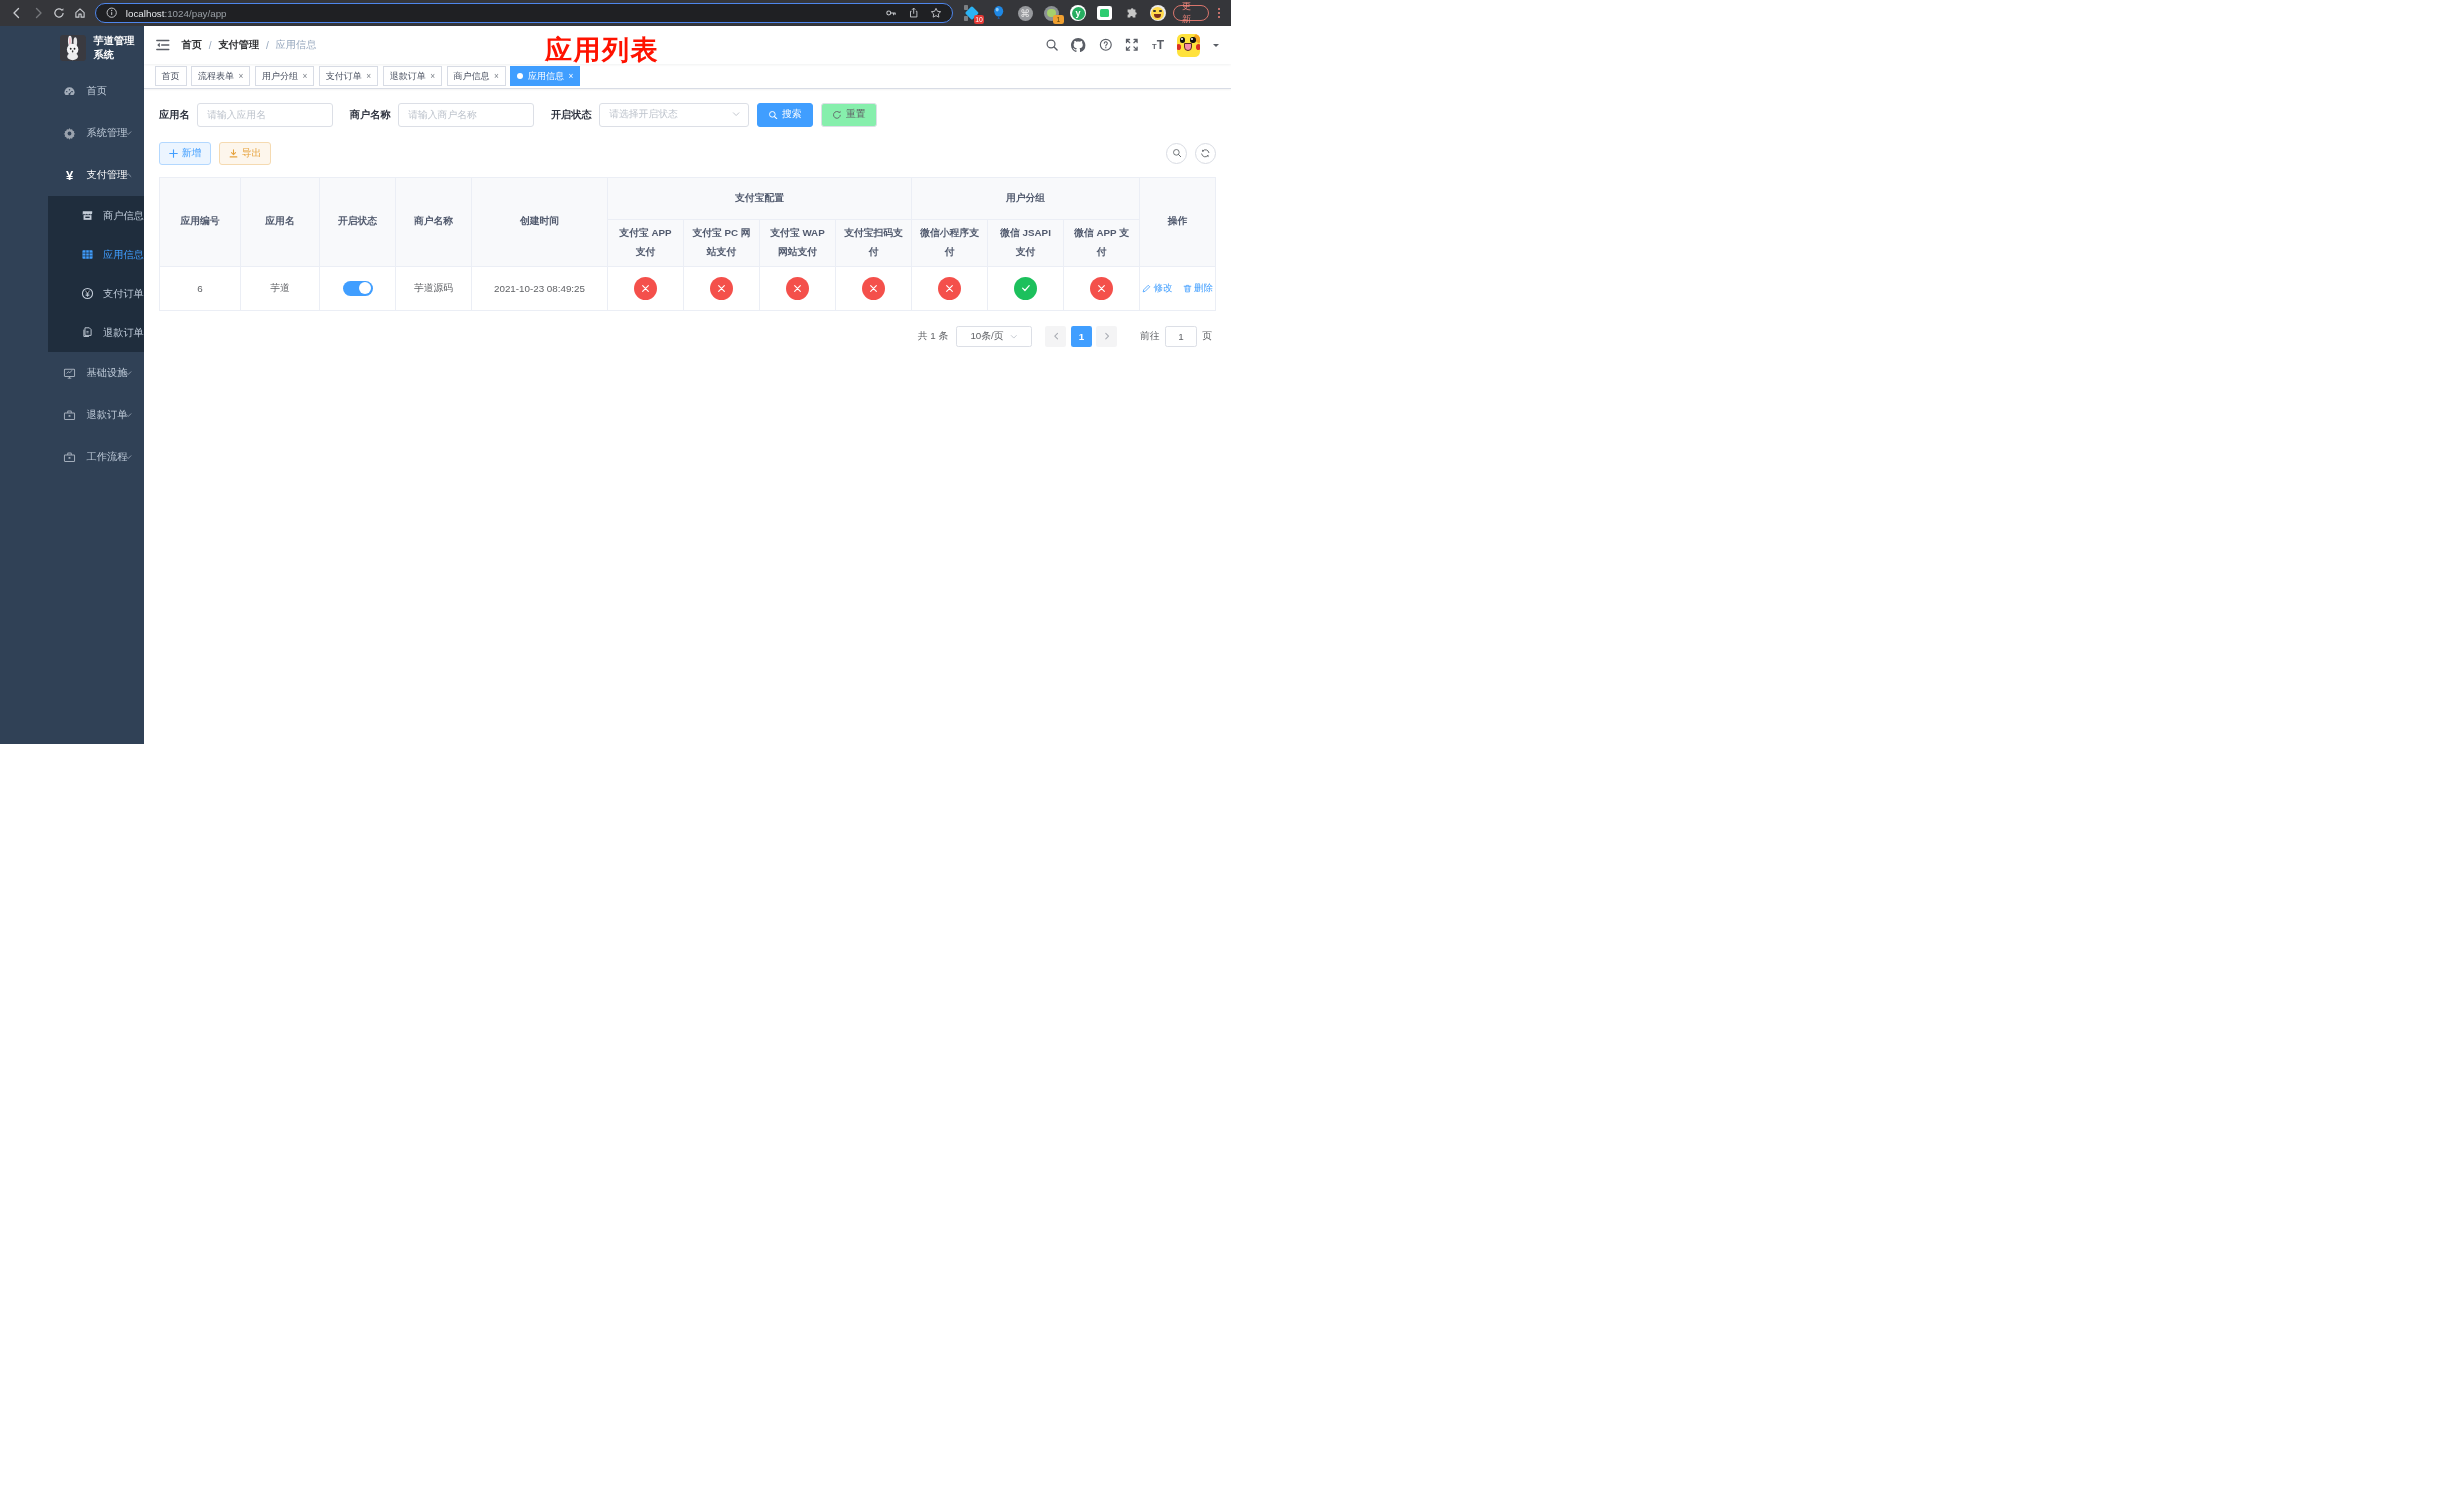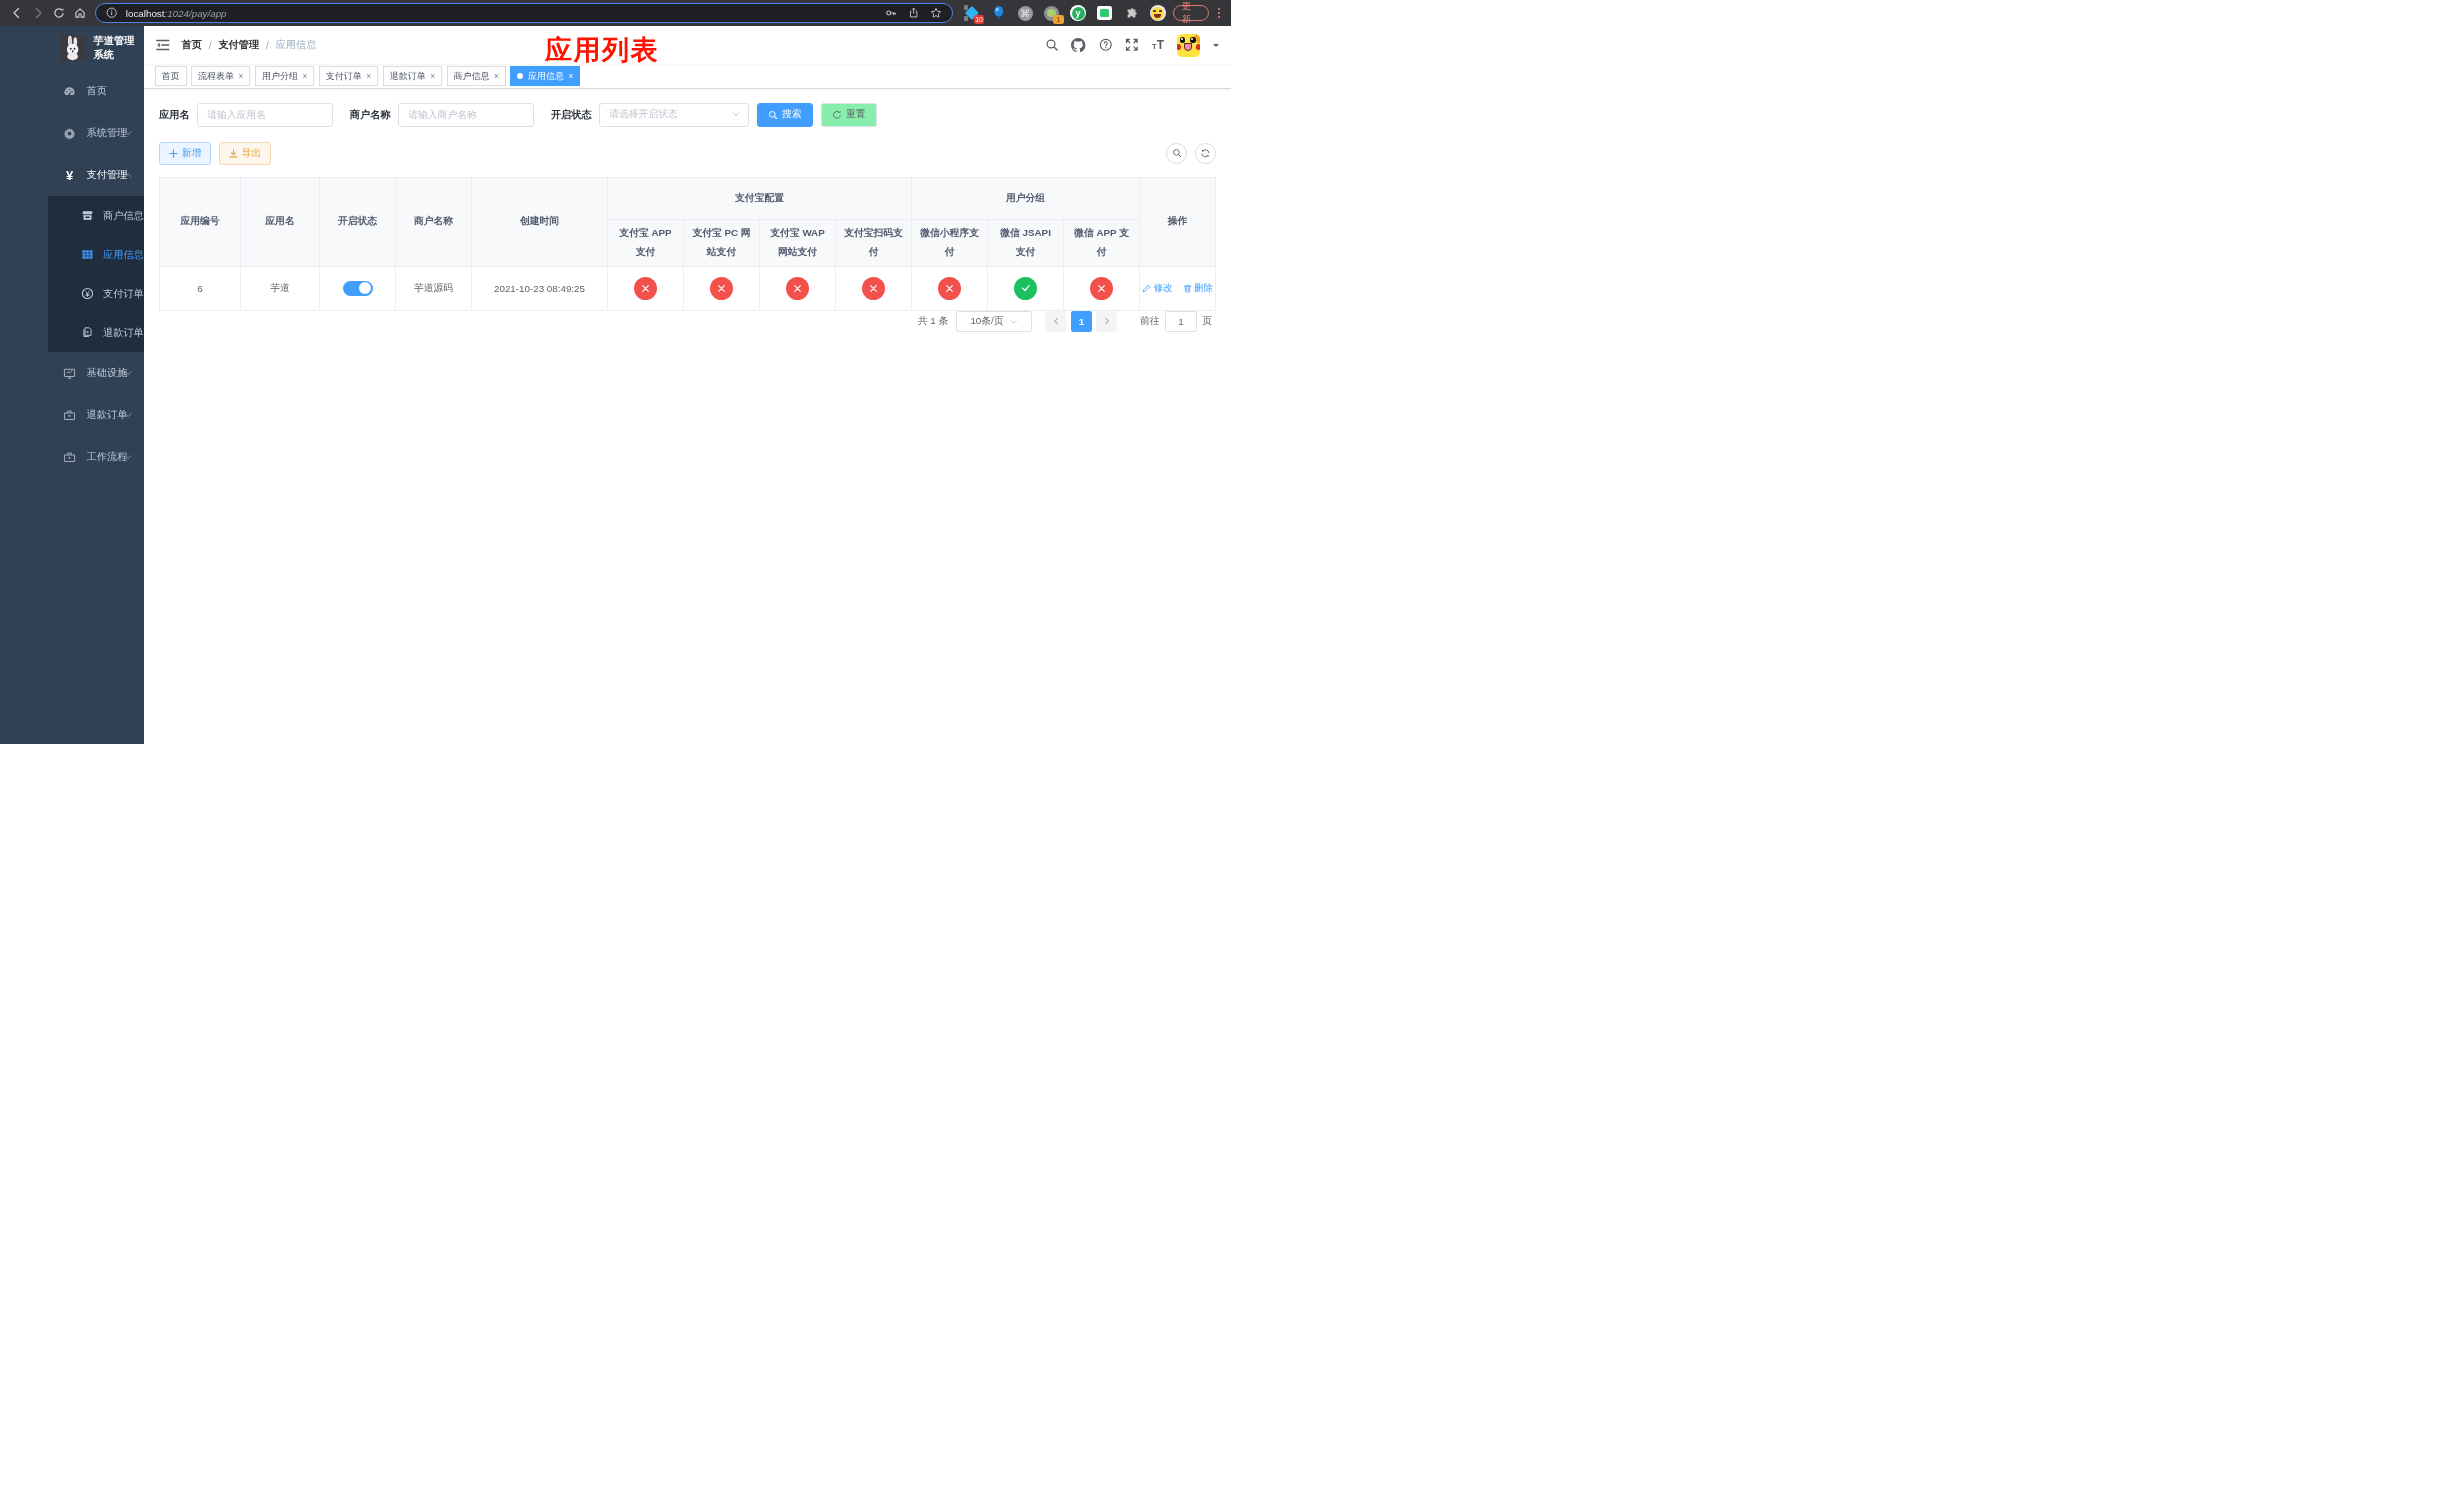--- a/index.html
+++ b/index.html
@@ -12,21 +12,21 @@
     padding:0 6px; flex:0 0 auto; }
   .nav-ic { width:21px; height:21px; display:flex; align-items:center; justify-content:center;
     color:#c9cbcf; flex:0 0 auto; }
   .nav-ic.dim { color:#76787c; }
   .urlbar { height:19.7px; width:863px; margin-left:4.5px; background:#1f2023;
     border:1.5px solid #4e86ec; border-radius:10.6px; display:flex; align-items:center;
     padding:0 7.6px; color:#e8eaed; }
   .urlbar .grow { flex:1; }
   .url-txt { font-size:9.8px; margin-left:6px; }
   .url-host { color:#e8eaed; }
-  .url-rest { color:#9aa0a6;font-style:italic; }
+  .url-rest { color:#9aa0a6; }
   .pill-ic { width:16.7px; display:flex; justify-content:center; color:#c9cbcf; margin-left:6px; }
   .exts { display:flex; align-items:center; margin-left:10.6px; gap:9.8px; }
   .ext { position:relative; width:16.7px; height:16.7px; display:flex; align-items:center;
     justify-content:center; }
   .badge { position:absolute; bottom:-3px; right:-3.8px; min-width:10.6px; height:9.8px;
     border-radius:2.3px; font-size:6.8px; line-height:9.8px; text-align:center; color:#fff;
     padding:0 1.5px; }
   .badge.red { background:#e53935; }
   .badge.orange { background:#f0a030; color:#5d4200; }
   .diamond { width:9.8px; height:9.8px; background:#2bb3f4; transform:rotate(45deg);
@@ -166,21 +166,21 @@
   .switch { width:30px; height:15px; border-radius:7.6px; background:#dcdfe6; position:relative;
     display:inline-block; vertical-align:middle; }
   .switch.on { background:#409eff; }
   .switch .knob { position:absolute; top:1.5px; left:1.5px; width:12px; height:12px; border-radius:50%;
     background:#fff; }
   .switch.on .knob { left:auto; right:1.5px; }
   .oplink { color:#409eff; font-size:9.5px; display:inline-flex; align-items:center; gap:2.3px; }
   .oplink + .oplink { margin-left:7.6px; }
 
   
-  .pagination { display:flex; align-items:center; justify-content:flex-end;
+  .pagination { margin-top:15px; display:flex; align-items:center; justify-content:flex-end;
     font-size:9.8px; color:#606266; gap:7.6px; }
   .pg-select { width:76px; height:21px; border:0.8px solid #dcdfe6; border-radius:2.3px;
     display:flex; align-items:center; justify-content:center; gap:6px; color:#606266; }
   .pg-btn { width:21px; height:21px; border-radius:2.3px; background:#f4f4f5; color:#a8abb2;
     display:flex; align-items:center; justify-content:center; }
   .pg-num { width:21px; height:21px; border-radius:2.3px; background:#409eff; color:#fff;
     font-weight:600; display:flex; align-items:center; justify-content:center; }
   .pg-group { display:flex; align-items:center; gap:4.5px; margin-left:6px; }
   .pg-goto { display:flex; align-items:center; gap:5.3px; margin-left:15px; }
   .pg-input { width:32px; height:21px; border:0.8px solid #dcdfe6; border-radius:2.3px;

